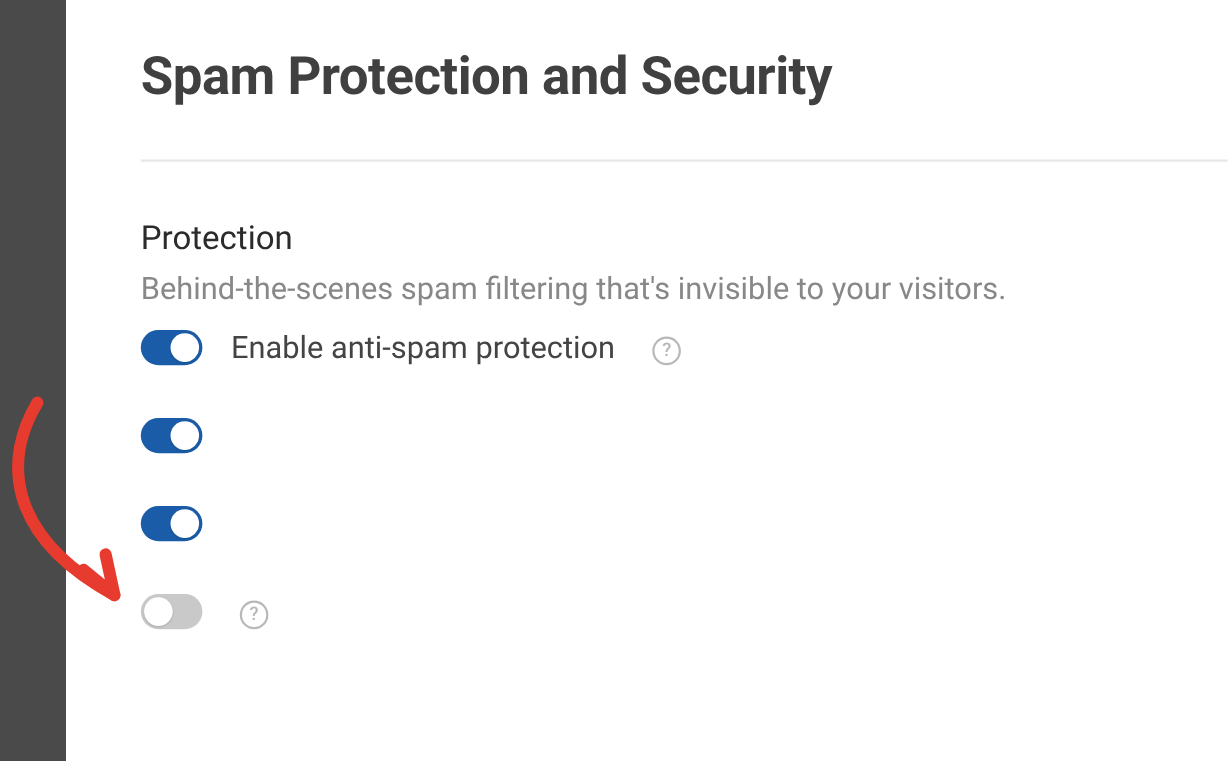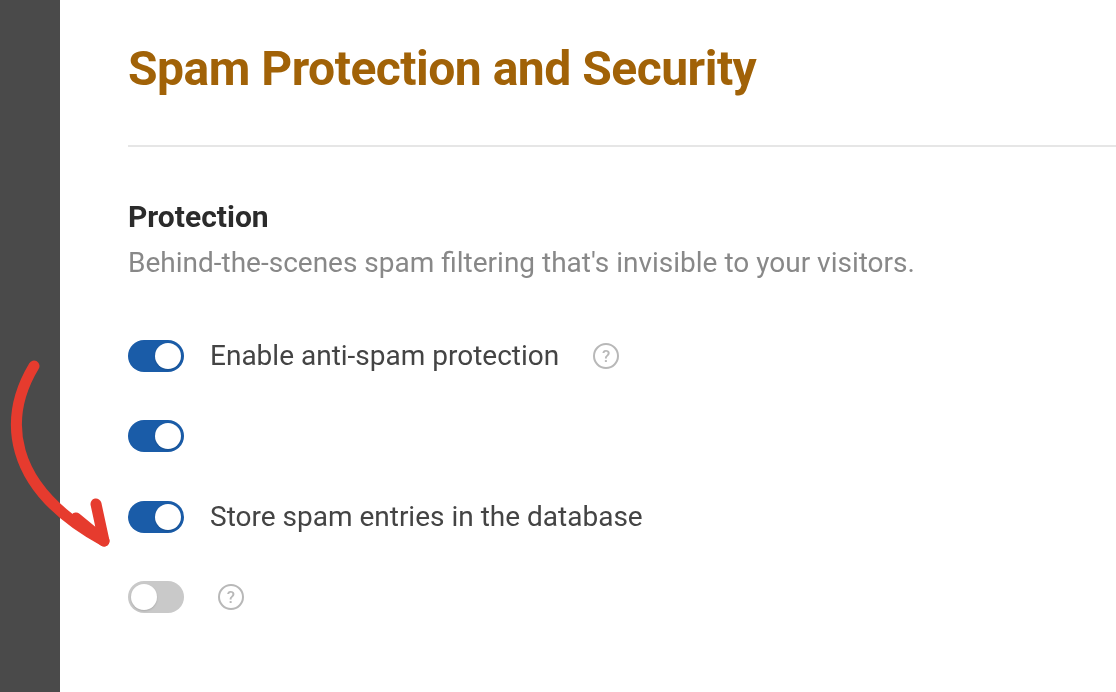--- a/index.html
+++ b/index.html
@@ -26,44 +26,44 @@
     .content {
       position: absolute;
       left: 60px;
       top: 0;
       right: 0;
       padding: 40px 0 0 68px;
     }
     .page-title {
       font-size: 48px;
       font-weight: 700;
-      color: #a16207;
+      color: #404040;
       letter-spacing: -0.5px;
       margin-bottom: 48px;
     }
     .divider {
       border: none;
       border-top: 2px solid #e6e6e6;
       margin-bottom: 52px;
     }
     .section-title {
       font-size: 30px;
-      font-weight: 700;
+      font-weight: 400;
       color: #2b2b2b;
       margin-bottom: 12px;
     }
     .section-desc {
       font-size: 28px;
       color: #888;
-      margin-bottom: 60px;
+      margin-bottom: 20px;
       font-weight: 400;
     }
     .setting-row {
       display: flex;
-      align-items: center;
+      align-items: flex-end;
       gap: 26px;
       margin-bottom: 48px;
     }
     .toggle {
       position: relative;
       width: 56px;
       height: 32px;
       border-radius: 16px;
       cursor: pointer;
       flex-shrink: 0;
@@ -145,21 +145,20 @@
   <div class="setting-row">
     <div class="toggle on">
       <div class="toggle-knob"></div>
     </div>
   </div>
 
   <div class="setting-row">
     <div class="toggle on">
       <div class="toggle-knob"></div>
     </div>
-    <span class="setting-label">Store spam entries in the database</span>
   </div>
 
   <div class="setting-row">
     <div class="toggle off">
       <div class="toggle-knob"></div>
     </div>
     <span class="help-icon">?</span>
   </div>
 
 </div>

